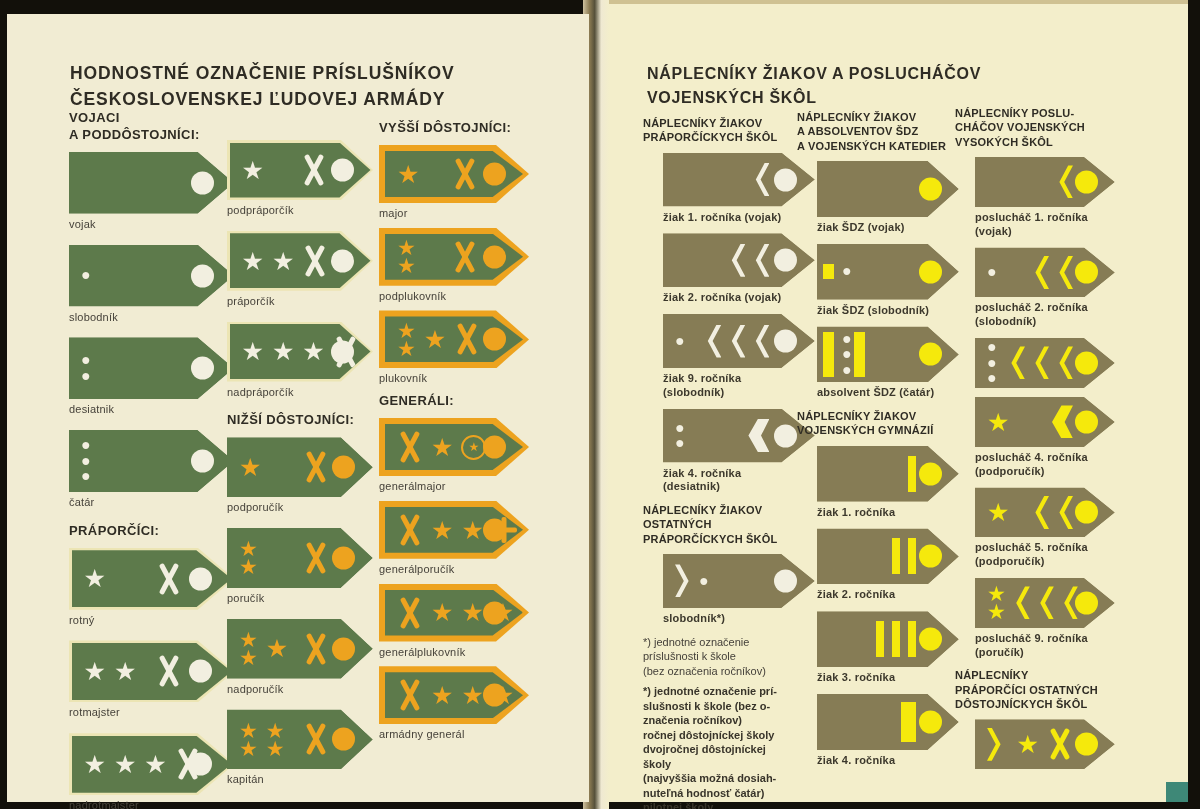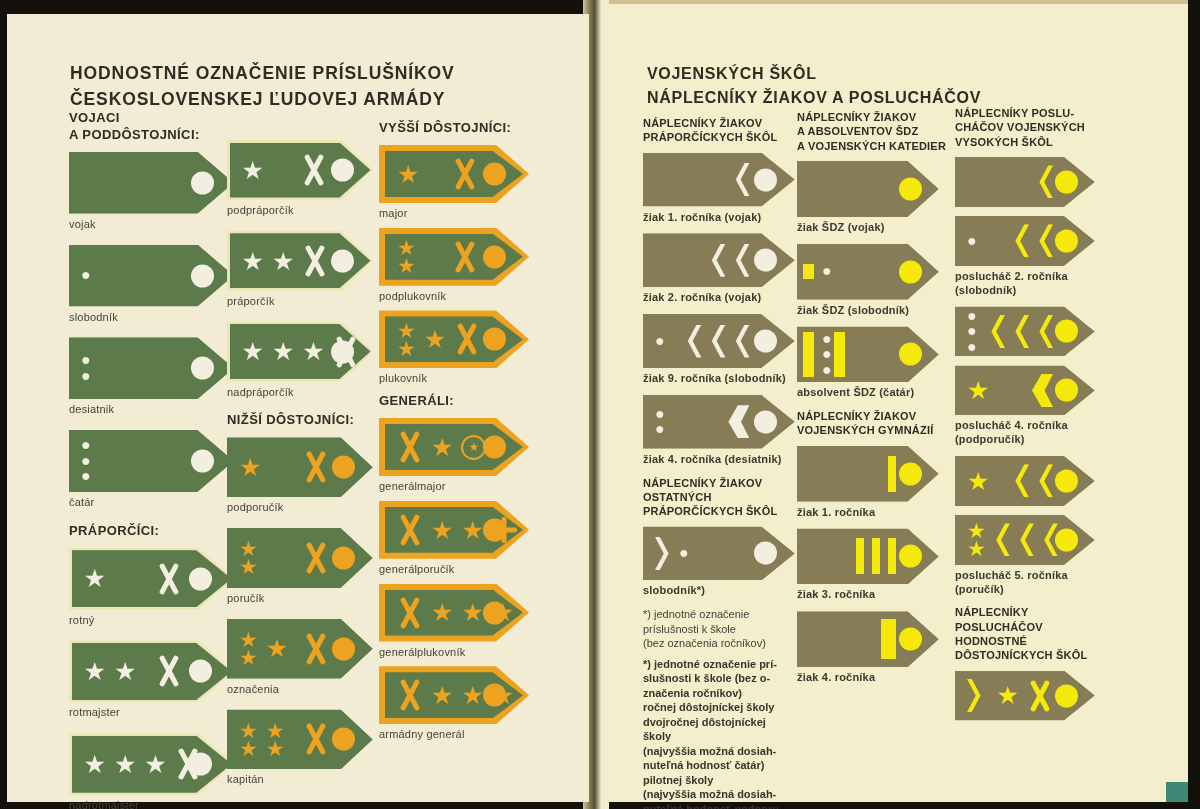--- a/index.html
+++ b/index.html
@@ -24,21 +24,21 @@
 
   .ptitle{position:absolute;font-weight:bold;color:var(--ink);line-height:1.5;}
   #titleL{left:63px;top:46px;font-size:17.5px;letter-spacing:0.9px;}
   #titleR{left:38px;top:58px;font-size:16px;letter-spacing:0.7px;}
 
   .col{position:absolute;}
   .hdr{font-weight:bold;color:var(--ink);line-height:1.3;letter-spacing:0.4px;margin:6px 0 8px;}
   #pageL .hdr{font-size:13px;}
   #pageR .hdr{font-size:11px;letter-spacing:0.2px;}
   .blk{margin-bottom:13px;}
-  #pageR .blk{margin-bottom:9px;}
+  #pageR .blk{margin-bottom:9px;margin-left:20px;}
   .col.tight .blk{margin-bottom:7px;}
   .spacer{height:34px;}
 
   .ep{position:relative;clip-path:polygon(0 0,78% 0,100% 50%,78% 100%,0 100%);}
   .ep .ep-in{position:absolute;inset:0;clip-path:polygon(0 0,78% 0,100% 50%,78% 100%,0 100%);
     display:flex;align-items:center;gap:8px;padding:0 30% 0 12px;box-sizing:border-box;}
   .ep.s-green{background:transparent}.ep.s-green .ep-in{background:var(--green);}
   .ep.s-khaki .ep-in{background:var(--khaki);}
   .ep.s-outline{background:#ece5b4;}.ep.s-outline .ep-in{inset:2.5px;background:var(--green);}
   .ep.s-gold{background:var(--gold);}.ep.s-gold .ep-in{inset:6px;background:var(--green);}
@@ -288,21 +288,21 @@
                   <span class="tok-star c-g">★</span>
                 </div>
                 <span class="tok-star c-g">★</span>
               </div>
               <div class="zm">
                 <div class="tok-cross c-g"></div>
               </div>
               <div class="btnc" style="--c: var(--gold);"></div>
             </div>
           </div>
-          <div class="ep-lbl">označenia</div>
+          <div class="ep-lbl">nadporučík</div>
         </div>
         <div class="blk">
           <div class="ep s-green" style="width: 146px; height: 60px;">
             <div class="ep-in">
               <div class="zl">
                 <div class="tok-stack">
                   <span class="tok-star c-g">★</span>
                   <span class="tok-star c-g">★</span>
                 </div>
                 <div class="tok-stack">
@@ -441,22 +441,22 @@
             </div>
           </div>
           <div class="ep-lbl">armádny generál</div>
         </div>
       </div>
     </div>
 </div>
 
 <div id="pageR" class="page">
   <div id="titleR" class="ptitle">
+    <div>NÁPLECNÍKY ŽIAKOV A POSLUCHÁČOV</div>
     <div>VOJENSKÝCH ŠKÔL</div>
-    <div>NÁPLECNÍKY ŽIAKOV A POSLUCHÁČOV</div>
   </div>
   <div class="cols">
       <div class="col" style="left: 34px; top: 106px; width: 158px;">
         <div class="hdr">
           <div>NÁPLECNÍKY ŽIAKOV</div>
           <div>PRÁPORČÍCKYCH ŠKÔL</div>
         </div>
         <div class="blk">
           <div class="ep s-khaki" style="width: 152px; height: 54px;">
             <div class="ep-in">
@@ -617,20 +617,33 @@
           </div>
           <div class="ep-lbl">žiak 1. ročníka</div>
         </div>
         <div class="blk">
           <div class="ep s-khaki" style="width: 142px; height: 56px;">
             <div class="ep-in">
               <div class="zl"></div>
               <div class="zm">
                 <div class="tok-bar"></div>
                 <div class="tok-bar"></div>
+              </div>
+              <div class="btnc" style="--c: var(--yellow);"></div>
+            </div>
+          </div>
+          <div class="ep-lbl">žiak 2. ročníka</div>
+        </div>
+        <div class="blk">
+          <div class="ep s-khaki" style="width: 142px; height: 56px;">
+            <div class="ep-in">
+              <div class="zl"></div>
+              <div class="zm">
+                <div class="tok-bar"></div>
+                <div class="tok-bar"></div>
                 <div class="tok-bar"></div>
               </div>
               <div class="btnc" style="--c: var(--yellow);"></div>
             </div>
           </div>
           <div class="ep-lbl">žiak 3. ročníka</div>
         </div>
         <div class="blk">
           <div class="ep s-khaki" style="width: 142px; height: 56px;">
             <div class="ep-in">
@@ -653,20 +666,21 @@
         <div class="blk">
           <div class="ep s-khaki" style="width: 140px; height: 50px;">
             <div class="ep-in">
               <div class="zl"></div>
               <div class="zm">
                 <div class="tok-chev c-y"></div>
               </div>
               <div class="btnc" style="--c: var(--yellow);"></div>
             </div>
           </div>
+          <div class="ep-lbl">poslucháč 1. ročníka (vojak)</div>
         </div>
         <div class="blk">
           <div class="ep s-khaki" style="width: 140px; height: 50px;">
             <div class="ep-in">
               <div class="zl">
                 <span class="tok-dot">●</span>
               </div>
               <div class="zm">
                 <div class="tok-chev c-y"></div>
                 <div class="tok-chev c-y"></div>
@@ -715,43 +729,44 @@
               <div class="zl">
                 <span class="tok-star c-y">★</span>
               </div>
               <div class="zm">
                 <div class="tok-chev c-y"></div>
                 <div class="tok-chev c-y"></div>
               </div>
               <div class="btnc" style="--c: var(--yellow);"></div>
             </div>
           </div>
+          <div class="ep-lbl">poslucháč 5. ročníka (podporučík)</div>
         </div>
         <div class="blk">
           <div class="ep s-khaki" style="width: 140px; height: 50px;">
             <div class="ep-in">
               <div class="zl">
                 <div class="tok-stack">
                   <span class="tok-star c-y">★</span>
                   <span class="tok-star c-y">★</span>
                 </div>
               </div>
               <div class="zm">
                 <div class="tok-chev c-y"></div>
                 <div class="tok-chev c-y"></div>
                 <div class="tok-chev c-y"></div>
               </div>
               <div class="btnc" style="--c: var(--yellow);"></div>
             </div>
           </div>
-          <div class="ep-lbl">poslucháč 5. ročníka (poručík)</div>
+          <div class="ep-lbl">poslucháč 9. ročníka (poručík)</div>
         </div>
         <div class="hdr">
           <div>NÁPLECNÍKY</div>
-          <div>POSLUCHÁČOV HODNOSTNÉ</div>
+          <div>PRÁPORČÍCI OSTATNÝCH</div>
           <div>DÔSTOJNÍCKYCH ŠKÔL</div>
         </div>
         <div class="blk">
           <div class="ep s-khaki" style="width: 140px; height: 50px;">
             <div class="ep-in">
               <div class="zl">
                 <div class="tok-chev c-y flip"></div>
               </div>
               <div class="zm">
                 <span class="tok-star c-y">★</span>

